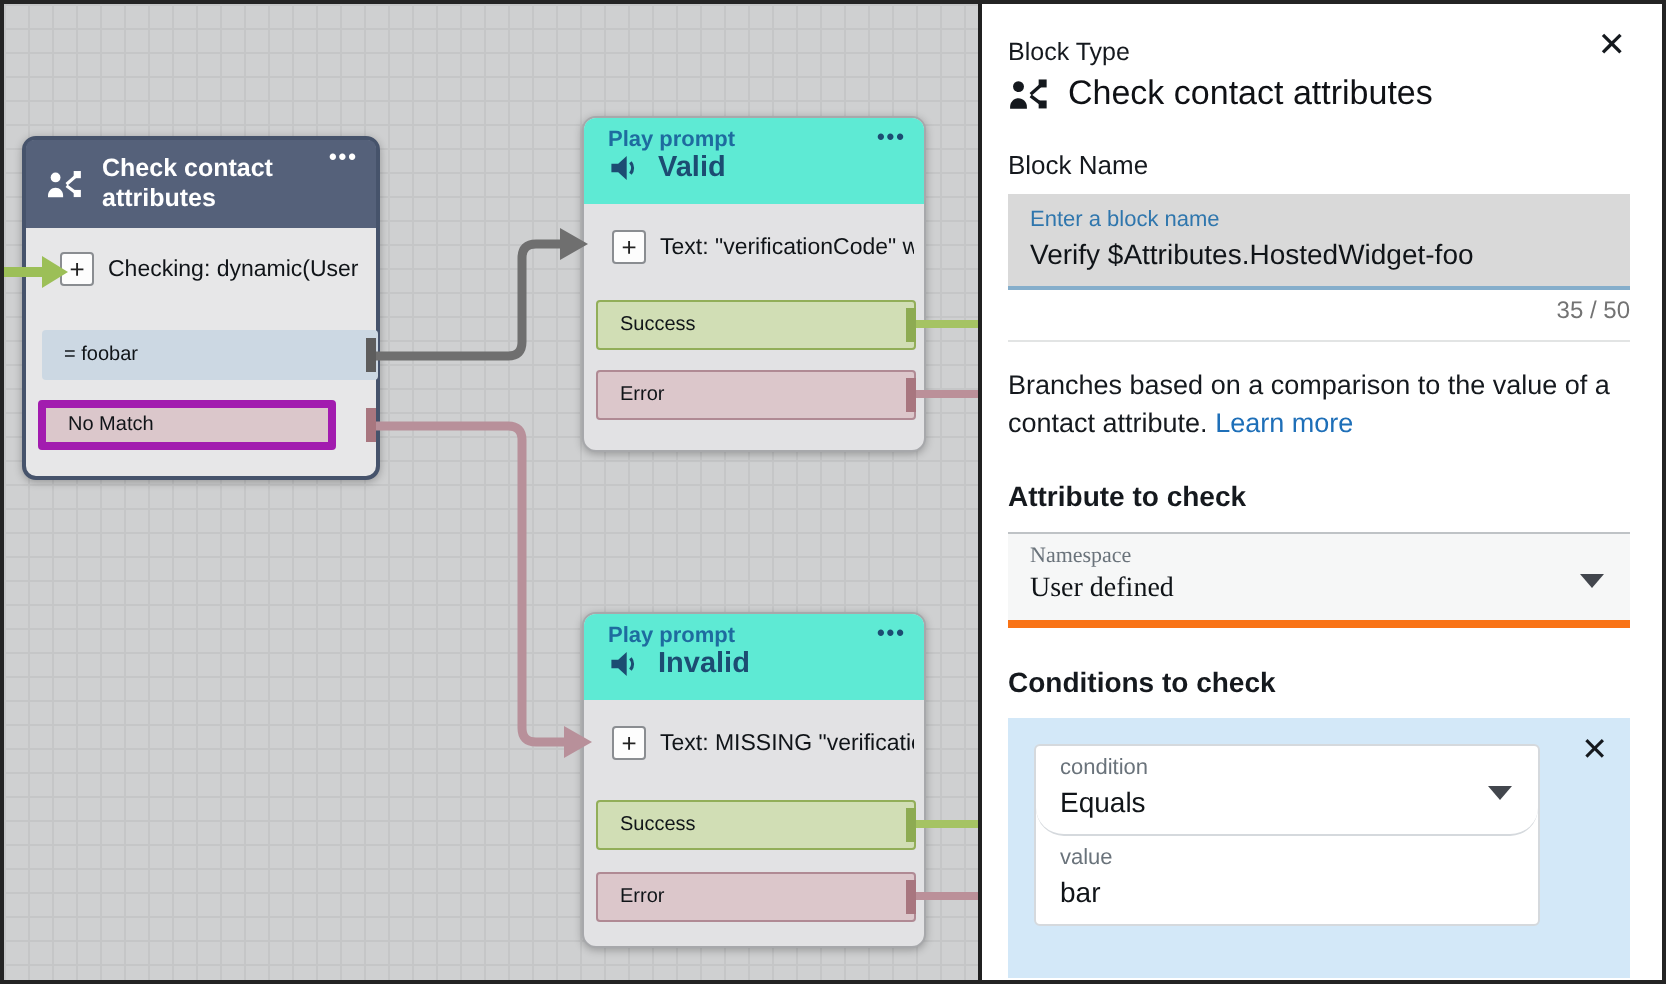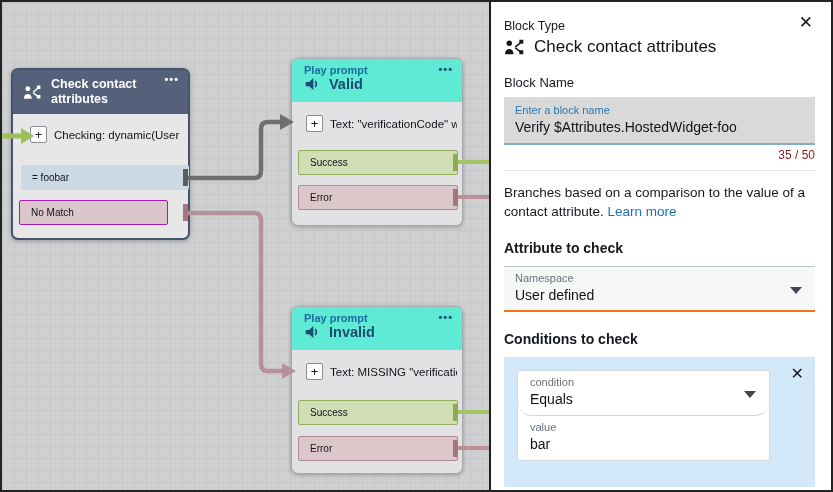--- a/index.html
+++ b/index.html
@@ -28,21 +28,21 @@
   .check-header .menu-dots { color:#fff; }
 
   .add-row { position:absolute; display:flex; align-items:center; gap:7px; }
   .check-block .add-row { top:56px; left:17px; right:6px; }
   .plus-box { flex:0 0 auto; width:17px; height:17px; background:#fdfdfd; border:1px solid #8a8d91; border-radius:2px;
               font-size:13px; line-height:15px; text-align:center; color:#222; }
   .add-text { font-size:11.5px; white-space:nowrap; overflow:hidden; color:#101418; }
 
   .branch-row { position:absolute; font-size:10px; color:#101418; display:flex; align-items:center; padding-left:11px; border-radius:2px; }
   .cond-row { top:95px; left:8px; right:-1px; height:25px; background:#ccd8e3; }
-  .nomatch-row { top:130px; left:6px; right:20px; height:25px; background:#dbc7cb; border:1px solid #a21caf; }
+  .nomatch-row { top:130px; left:6px; right:20px; height:25px; background:#dbc7cb; border:4px solid #a21caf; }
 
   
   .play-block { width:172px; height:168px; background:#e2e2e4; border:1px solid #a7a8ab; }
   .valid-block { left:289px; top:56px; }
   .invalid-block { left:289px; top:304px; }
   .play-header { position:relative; height:43px; background:#5eead4; border-radius:6px 6px 0 0; padding:5px 10px 0 12px; }
   .play-type { font-size:11px; font-weight:bold; color:#1e6b9f; }
   .play-title-row { display:flex; align-items:center; gap:8px; margin-top:0; }
   .play-title { font-size:14.5px; font-weight:bold; color:#1c4c72; }
   .play-header .menu-dots { color:#1c4c72; top:4px; }
@@ -63,30 +63,30 @@
   .panel-top-label { font-size:12.5px; color:#15191e; padding-top:2px; }
   .close-x { font-size:17px; color:#15191e; cursor:pointer; line-height:1; padding:2px 2px; }
   .panel-title-row { display:flex; align-items:center; gap:9px; margin-top:4px; }
   .panel-title { font-size:17px; color:#0f1115; }
   .panel-icon { color:#15191e; }
 
   .block-name-label { margin-top:18px; font-size:13px; }
   .name-input { margin-top:7px; background:#d9d9d9; padding:7px 11px 8px; border-bottom:2px solid #85aecb; cursor:text; }
   .name-placeholder { font-size:11px; color:#2f76ad; }
   .name-value { font-size:14px; color:#101418; margin-top:3px; }
-  .char-count { text-align:right; font-size:12px; color:#7f1d1d; margin-top:3px; }
+  .char-count { text-align:right; font-size:12px; color:#737373; margin-top:3px; }
   .divider { border:none; border-top:1px solid #e2e4e4; margin-top:8px; }
 
   .desc { margin-top:13px; font-size:13.5px; line-height:1.38; color:#15191e; }
   .learn-more { color:#1e6fb8; text-decoration:none; cursor:pointer; }
 
   .section-title { margin-top:19px; font-size:14px; font-weight:bold; }
 
   .field-group { margin-top:10px; border-top:1px solid #bfc3c6; }
-  .field-row { position:relative; padding:5px 11px 7px; border-bottom:2px solid #f97316; cursor:pointer; }
+  .field-row { position:relative; padding:5px 11px 7px; border-bottom:4px solid #f97316; cursor:pointer;font-family:Liberation Serif, serif; }
   .field-row.ns { background:#f6f7f7; }
   .field-row.key { background:#fdfdfd; }
   .field-label { font-size:11px; color:#6a737b; }
   .field-value { font-size:14px; color:#101418; margin-top:3px; }
   .caret { position:absolute; right:13px; top:50%; margin-top:-2px; width:0; height:0;
            border-left:6px solid transparent; border-right:6px solid transparent; border-top:7px solid #42464d; }
 
   .conditions-box { position:relative; margin-top:10px; margin-right:0; background:#d3e8f8; padding:13px 45px 20px 13px; height:130px; }
   .cond-card { background:#fff; border:1px solid #d5d9dd; border-radius:3px; }
   .cond-field { position:relative; padding:5px 12px 8px; cursor:pointer;border-radius:14px; }

